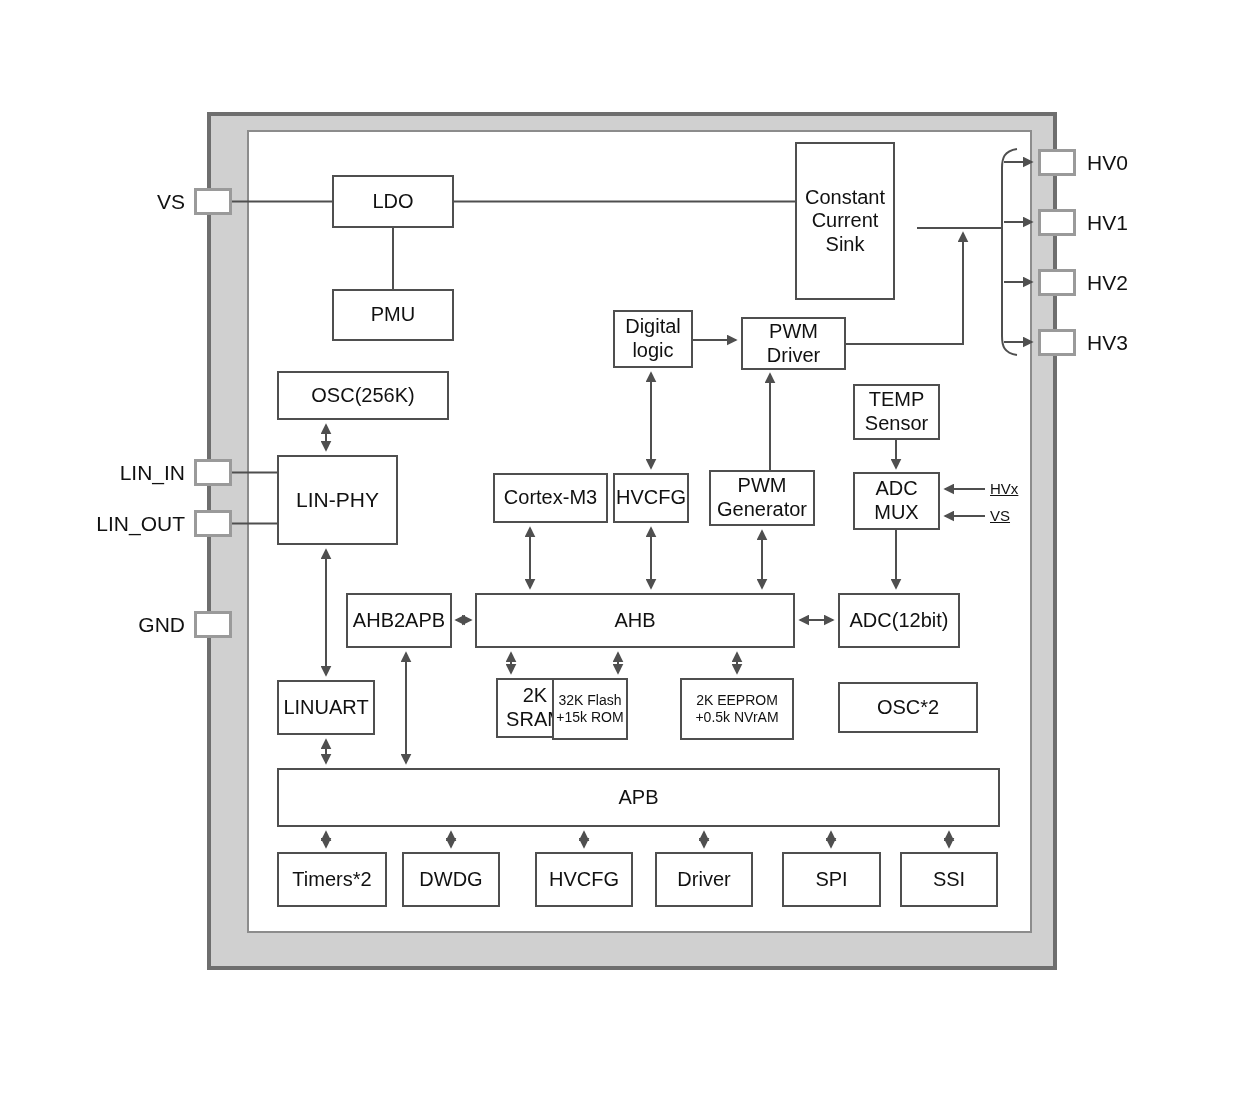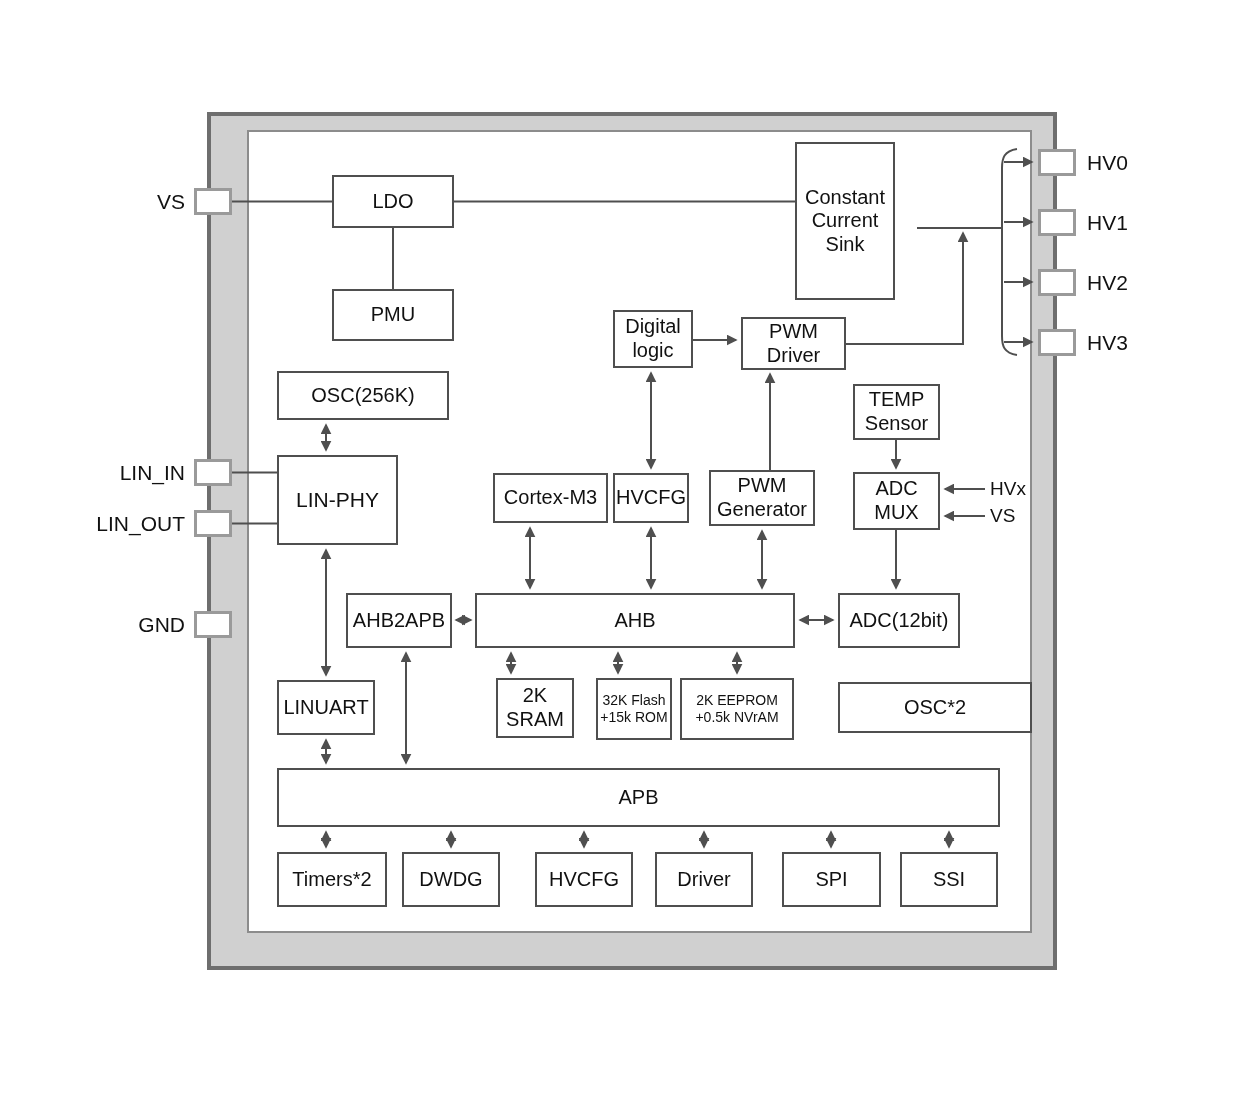--- a/index.html
+++ b/index.html
@@ -29,21 +29,21 @@
     font-size: 20px; line-height: 1.18; color: var(--text, #111111);
   }
   .block.small { font-size: 14px; line-height: 1.25; }
 
   .pin {
     position: absolute; width: 38px; height: 27px;
     background: #ffffff; border: 3px solid var(--pin-border, #9a9a9a);
   }
   .pin-label { position: absolute; height: 27px; line-height: 27px; font-size: 21px; color: var(--text, #111111); }
   .pin-label.left { text-align: right; }
-  .sig-label { position: absolute; height: 26px; line-height: 26px; font-size: 19px; color: var(--text, #111111); }
+  .sig-label { position: absolute; height: 26px; line-height: 26px; font-size: 15px; color: var(--text, #111111); text-decoration: underline; }
 </style>
 </head>
 <body>
 
 <div class="canvas">
 
   <div class="chip-outer"></div>
   <div class="chip-inner"></div>
 
   <svg class="wires" width="1240" height="1100" viewBox="0 0 1240 1100">
@@ -115,25 +115,25 @@
   <div class="block" style="left:709px;top:470px;width:106px;height:56px">PWM
 Generator</div>
   <div class="block" style="left:853px;top:472px;width:87px;height:58px">ADC
 MUX</div>
   <div class="block" style="left:346px;top:593px;width:106px;height:55px">AHB2APB</div>
   <div class="block" style="left:475px;top:593px;width:320px;height:55px">AHB</div>
   <div class="block" style="left:838px;top:593px;width:122px;height:55px">ADC(12bit)</div>
   <div class="block" style="left:277px;top:680px;width:98px;height:55px">LINUART</div>
   <div class="block" style="left:496px;top:678px;width:78px;height:60px">2K
 SRAM</div>
-  <div class="block small" style="left:596px;top:678px;width:76px;height:62px">32K Flash
+  <div class="block small" style="left:552px;top:678px;width:76px;height:62px">32K Flash
 +15k ROM</div>
   <div class="block small" style="left:680px;top:678px;width:114px;height:62px">2K EEPROM
 +0.5k NVrAM</div>
-  <div class="block" style="left:838px;top:682px;width:194px;height:51px">OSC*2</div>
+  <div class="block" style="left:838px;top:682px;width:140px;height:51px">OSC*2</div>
   <div class="block" style="left:277px;top:768px;width:723px;height:59px">APB</div>
   <div class="block" style="left:277px;top:852px;width:110px;height:55px">Timers*2</div>
   <div class="block" style="left:402px;top:852px;width:98px;height:55px">DWDG</div>
   <div class="block" style="left:535px;top:852px;width:98px;height:55px">HVCFG</div>
   <div class="block" style="left:655px;top:852px;width:98px;height:55px">Driver</div>
   <div class="block" style="left:782px;top:852px;width:99px;height:55px">SPI</div>
   <div class="block" style="left:900px;top:852px;width:98px;height:55px">SSI</div>
 
   <div class="pin" style="left:194px;top:188px"></div>
   <div class="pin" style="left:194px;top:459px"></div>

